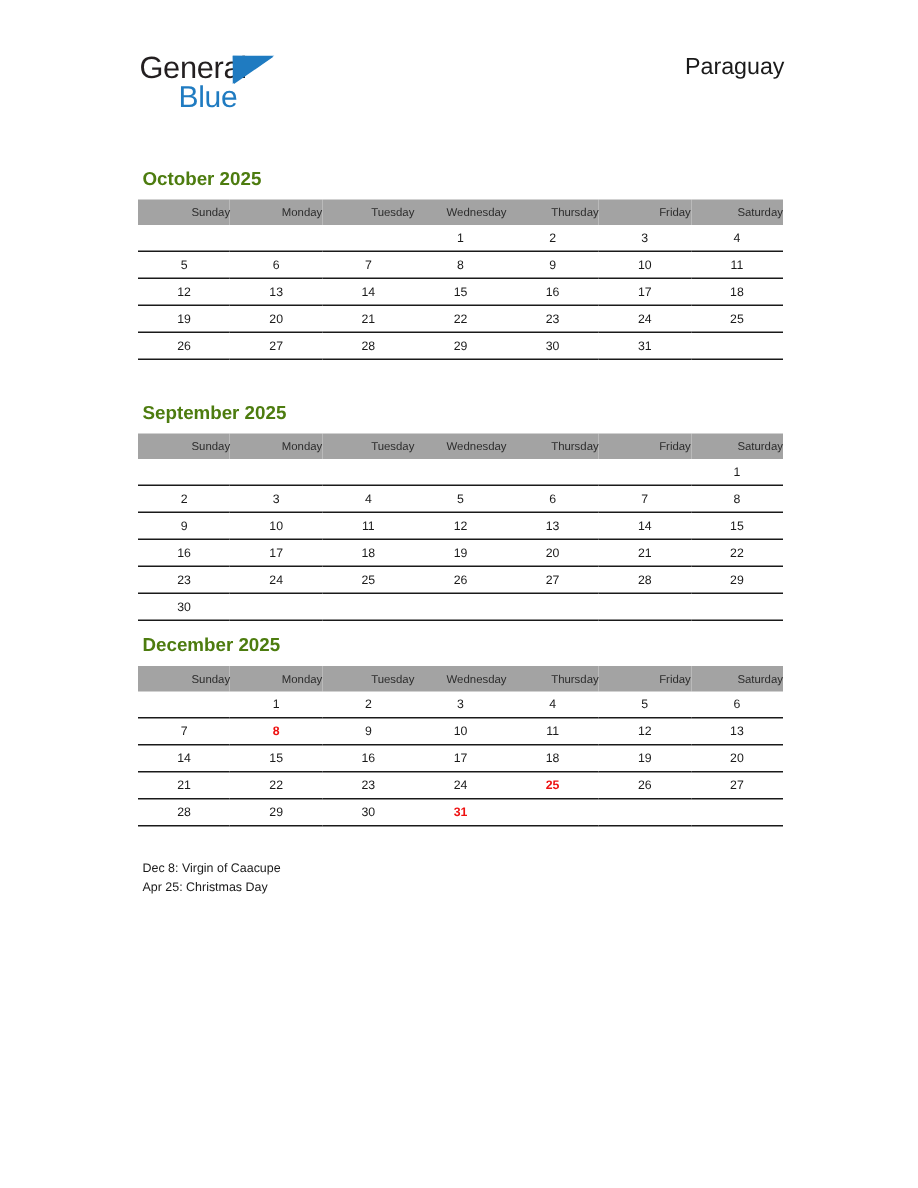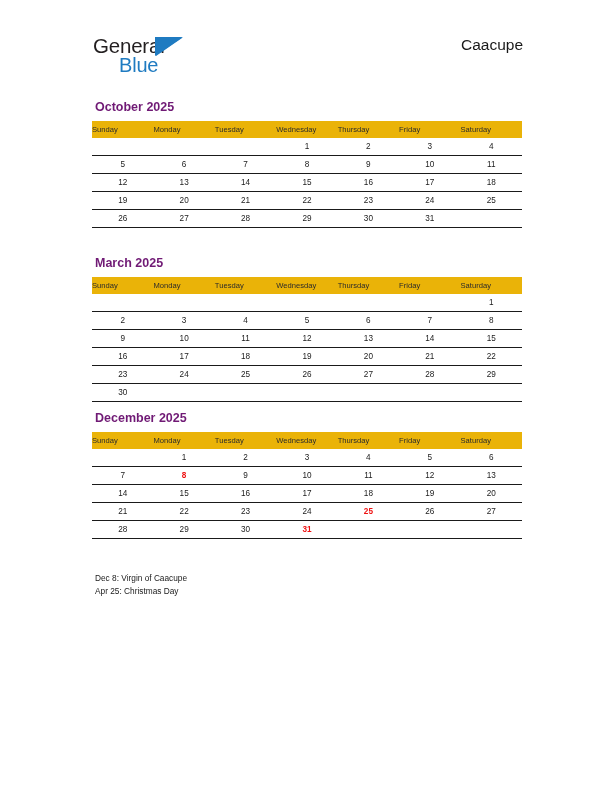--- a/index.html
+++ b/index.html
@@ -90,37 +90,37 @@
     left: 92px;
     width: 430px;
   }
   #month-0 { top: 100px; }
   #month-1 { top: 256px; }
   #month-2 { top: 411px; }
 
   .month-title {
     font-size: 12.5px;
     font-weight: bold;
-    color: #701a75;
-    margin: 0 0 7px 3px;
+    color: #4d7c0f;
+    margin: 12px 0 7px 3px;
     line-height: 14px;
   }
 
   table.cal {
     border-collapse: collapse;
     width: 430px;
     table-layout: fixed;
   }
   table.cal th {
-    background: #eab308;
+    background: #a3a3a3;
     font-size: 7.6px;
     font-weight: normal;
     color: #2b2b2b;
     height: 17px;
-    text-align: left;
+    text-align: right;
     border: none;
     padding: 0;
   }
   table.cal td {
     font-size: 8.2px;
     color: #1a1a1a;
     height: 17px;
     text-align: center;
     border-bottom: 1px solid #1a1a1a;
     padding: 0;
@@ -160,21 +160,21 @@
     <span class="logo-triangle">
       <svg width="28" height="19" viewBox="0 0 28 19" xmlns="http://www.w3.org/2000/svg">
         <polygon points="0,0 28,0 0,19" fill="#1f7bc1" transform="translate(0,0)"></polygon>
         <polygon points="0,0 27,1 1,19" fill="#1f7bc1"></polygon>
       </svg>
     </span>
     <span class="logo-blue">Blue</span>
   </div>
 
   <div class="title-block">
-    <div class="country-title">Caacupe</div>
+    <div class="country-title">Paraguay</div>
   </div>
 
 </div>
 
 <div class="month-block" id="month-0">
   <div class="month-title">October 2025</div>
   <table class="cal">
     <thead>
         <tr>
           <th>Sunday</th>
@@ -230,21 +230,21 @@
           <td>29</td>
           <td>30</td>
           <td>31</td>
           <td class="empty">&nbsp;</td>
         </tr>
       </tbody>
   </table>
 </div>
 
 <div class="month-block" id="month-1">
-  <div class="month-title">March 2025</div>
+  <div class="month-title">September 2025</div>
   <table class="cal">
     <thead>
         <tr>
           <th>Sunday</th>
           <th>Monday</th>
           <th>Tuesday</th>
           <th>Wednesday</th>
           <th>Thursday</th>
           <th>Friday</th>
           <th>Saturday</th>

